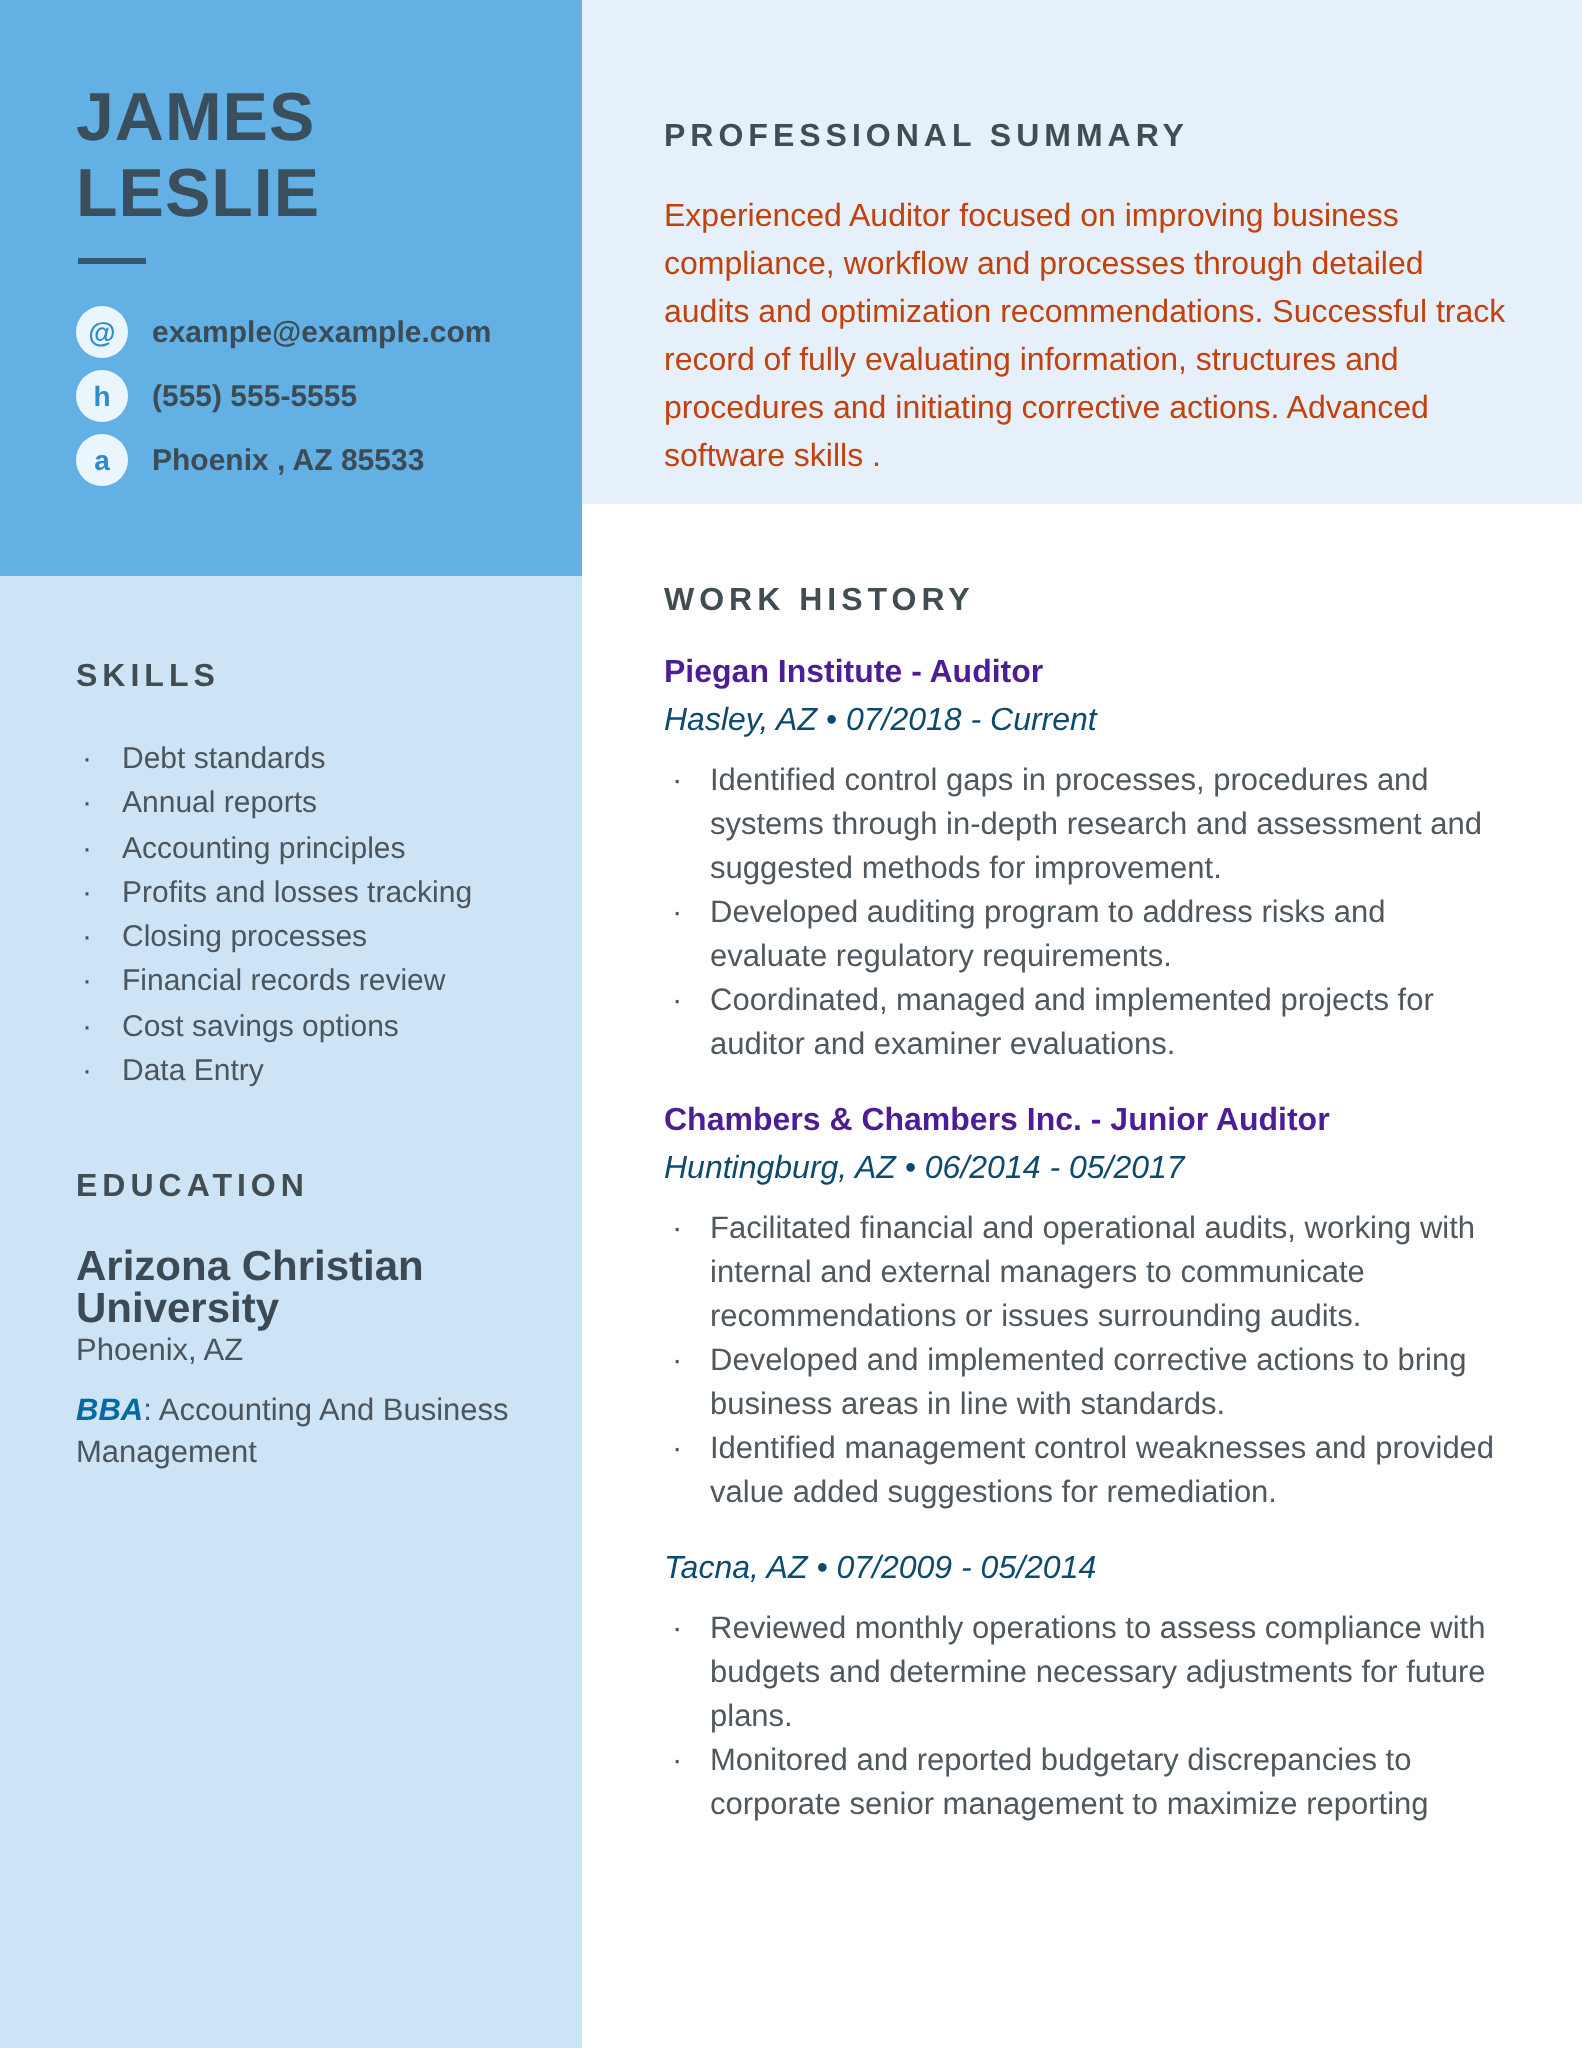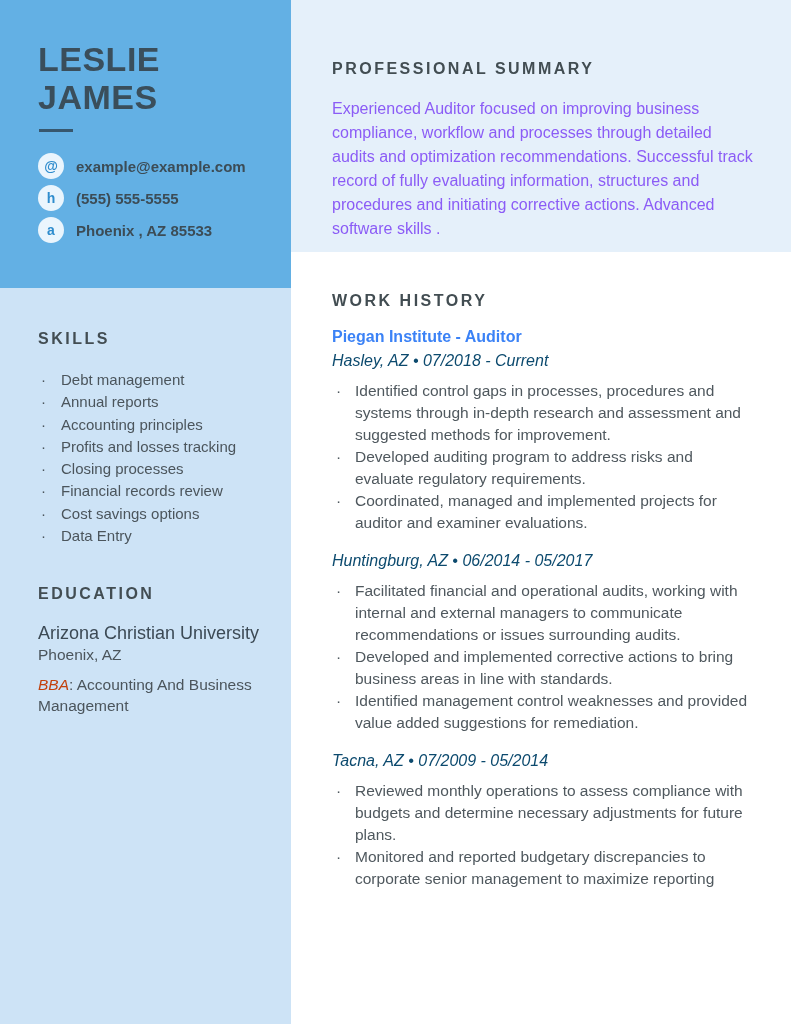--- a/index.html
+++ b/index.html
@@ -49,63 +49,63 @@
   .skills-list { list-style:none; margin:21px 0 0 0; padding:0; }
   .skills-list li {
     display:flex; font-size:15px; line-height:22.3px; color:#4b555c;
   }
   .li-marker {
     flex:0 0 20px; text-align:left; padding-left:3px;
     color:#4b555c;
   }
   .education-section { padding-top:38px; }
   .edu-block { margin-top:20px; }
-  .school-name { font-size:18px; font-weight:400; color:#3c4a55; line-height:21px; }
+  .school-name { font-size:21px; font-weight:700; color:#3c4a55; line-height:21px; }
   .school-location { font-size:15.5px; color:#4b555c; line-height:21px; }
   .degree { margin-top:9px; font-size:15.5px; color:#4b555c; line-height:21px; }
-  .degree-label { font-weight:400; font-style:italic; color:#c2410c;text-align:right; }
+  .degree-label { font-weight:700; font-style:italic; color:#0369a1;text-align:right; }
 
   
   .col-right { flex:1; display:flex; flex-direction:column; }
   .right-top {
     height:252px; box-sizing:border-box;
     background:#e5f0fa;
     padding:60px 36px 0 41px;
   }
   .right-bottom {
     flex:1; box-sizing:border-box;
     background:#ffffff;
     padding:40px 36px 0 41px;
   }
   .main-heading {
     font-size:16px; font-weight:700; letter-spacing:2.5px;
     color:#424d52;
   }
   .summary-text {
-    margin-top:19px; font-size:16px; line-height:24px; color:#8b5cf6;
+    margin-top:19px; font-size:16px; line-height:24px; color:#c2410c;
   }
   .job-entry { margin-top:16px; }
-  .job-title { font-size:16px; font-weight:700; color:#3b82f6; line-height:22px;margin-top:12px; }
+  .job-title { font-size:16px; font-weight:700; color:#4c1d95; line-height:22px;margin-top:12px; }
   .job-meta { font-size:16px; font-style:italic; color:#0c4a6e; line-height:22px; margin-top:2px; }
   .job-bullets { list-style:none; margin:8px 0 0 0; padding:0; }
   .job-bullets li {
     display:flex; font-size:15.5px; line-height:22px; color:#4f585e;
   }
   .job-bullets .li-marker { flex:0 0 19px; padding-left:4px; color:#4f585e; }
 </style>
 </head>
 <body>
 
 <div class="page">
 
   <div class="col-left">
     <div class="left-top">
       <div class="profile-name">
+        <div>JAMES</div>
         <div>LESLIE</div>
-        <div>JAMES</div>
       </div>
       <div class="name-divider"></div>
       <div>
         <div class="contact-item">
           <span class="contact-icon">@</span>
           <span class="contact-text">example@example.com</span>
         </div>
         <div class="contact-item">
           <span class="contact-icon">h</span>
           <span class="contact-text">(555) 555-5555</span>
@@ -116,21 +116,21 @@
         </div>
       </div>
     </div>
 
     <div class="left-bottom">
       <div class="skills-section">
         <div class="side-heading">SKILLS</div>
         <ul class="skills-list">
           <li>
               <span class="li-marker">·</span>
-              <span>Debt management</span>
+              <span>Debt standards</span>
             </li>
           <li>
               <span class="li-marker">·</span>
               <span>Annual reports</span>
             </li>
           <li>
               <span class="li-marker">·</span>
               <span>Accounting principles</span>
             </li>
           <li>
@@ -191,20 +191,21 @@
               <span>Developed auditing program to address risks and evaluate regulatory requirements.</span>
             </li>
           <li>
               <span class="li-marker">·</span>
               <span>Coordinated, managed and implemented projects for auditor and examiner evaluations.</span>
             </li>
         </ul>
       </div>
 
       <div class="job-entry">
+        <div class="job-title">Chambers &amp; Chambers Inc. - Junior Auditor</div>
         <div class="job-meta">Huntingburg, AZ • 06/2014 - 05/2017</div>
         <ul class="job-bullets">
           <li>
               <span class="li-marker">·</span>
               <span>Facilitated financial and operational audits, working with internal and external managers to communicate recommendations or issues surrounding audits.</span>
             </li>
           <li>
               <span class="li-marker">·</span>
               <span>Developed and implemented corrective actions to bring business areas in line with standards.</span>
             </li>

